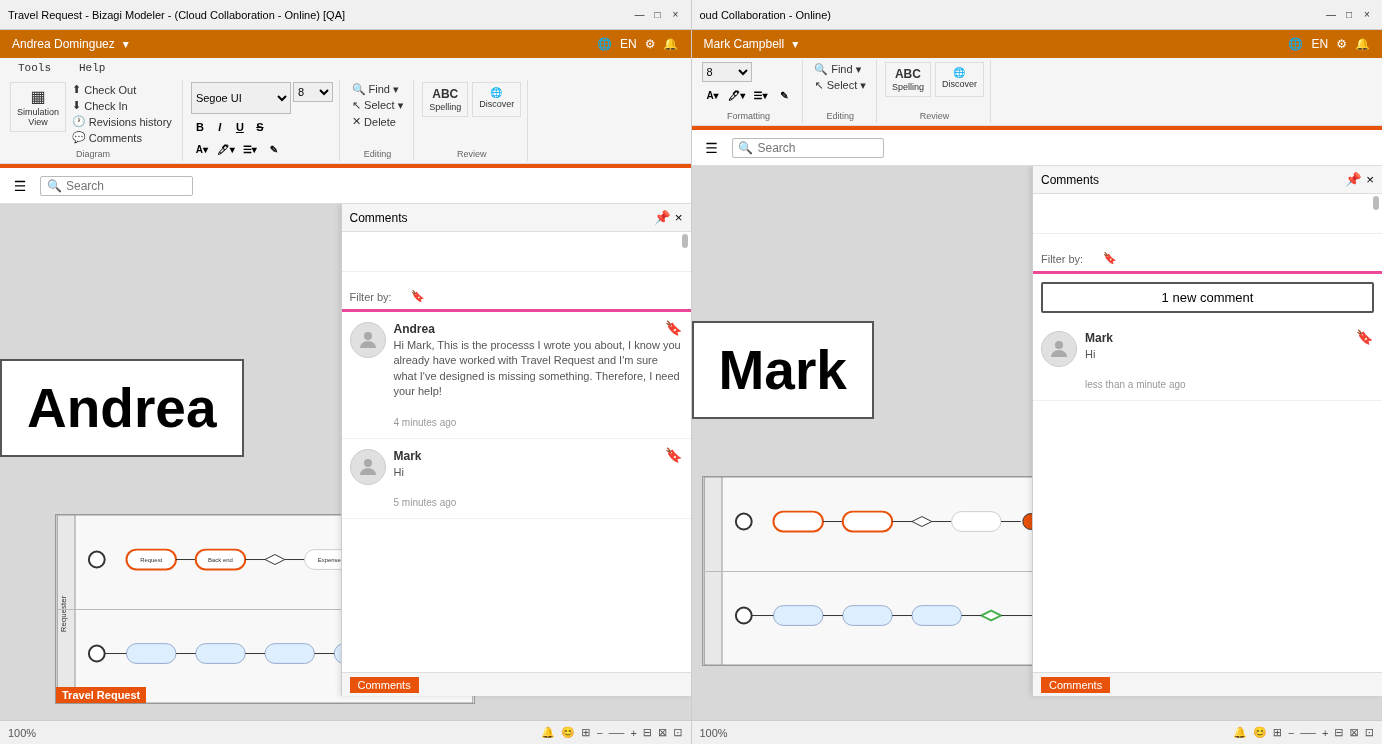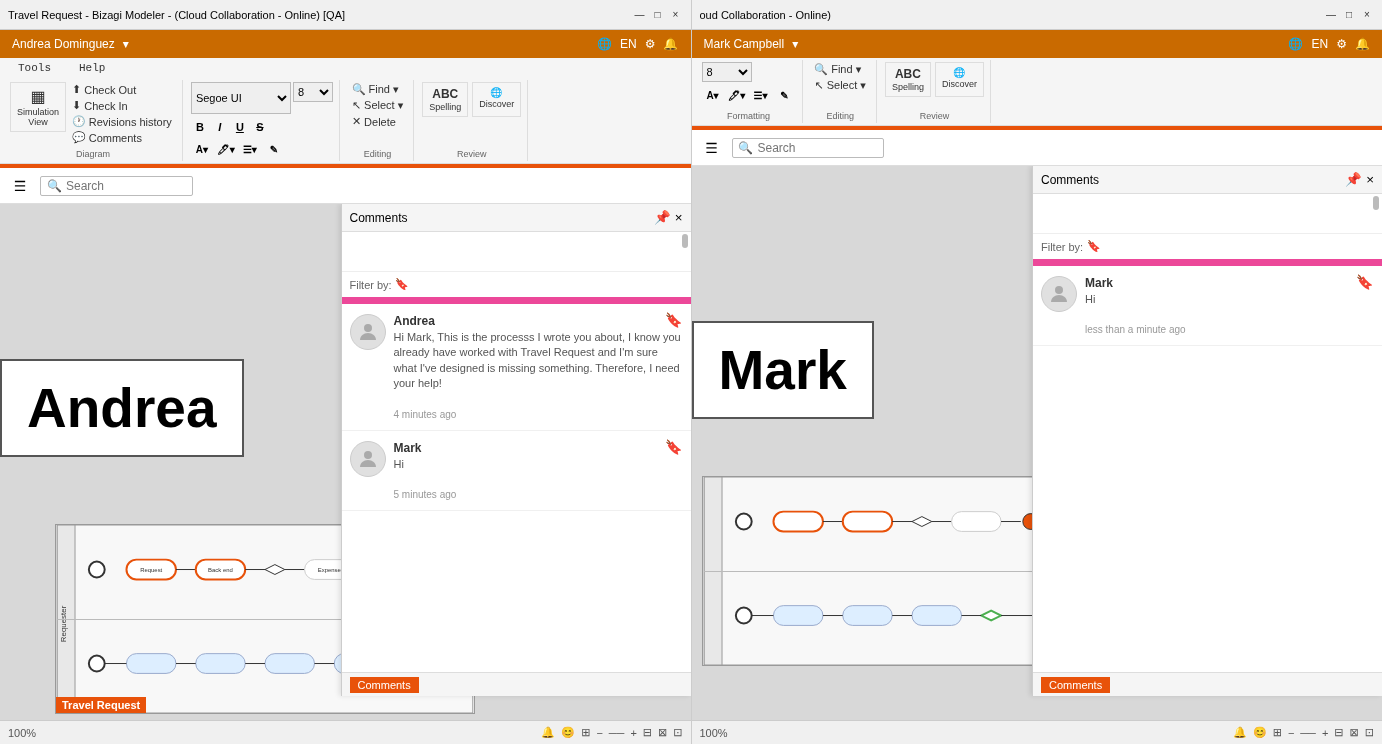--- a/index.html
+++ b/index.html
@@ -46,21 +46,21 @@
     .add-btn { position: absolute; bottom: 40px; right: 40px; width: 48px; height: 48px; border-radius: 50%; background: #e8520a; border: none; cursor: pointer; display: flex; align-items: center; justify-content: center; color: white; font-size: 28px; box-shadow: 0 2px 6px rgba(0,0,0,0.3); }
 
     
     .status-bar { height: 24px; background: #f0f0f0; border-top: 1px solid #ccc; display: flex; align-items: center; padding: 0 8px; gap: 12px; font-size: 11px; color: #555; }
     .status-bar-icons { display: flex; align-items: center; gap: 6px; margin-left: auto; }
 
     
     .comments-panel { position: absolute; right: 0; top: 0; width: 350px; height: calc(100% - 24px); background: white; border-left: 1px solid #ccc; display: flex; flex-direction: column; box-shadow: -2px 0 5px rgba(0,0,0,0.1); z-index: 10; }
     .comments-header { height: 28px; background: #f5f5f5; border-bottom: 1px solid #ddd; display: flex; align-items: center; justify-content: space-between; padding: 0 8px; font-size: 12px; }
     .comments-header-icons { display: flex; gap: 4px; }
-    .comments-filter { display: flex; align-items: center; padding: 6px 8px; gap: 4px; border-bottom: 7px solid #ec4899; font-size: 11px; color: #666; }
+    .comments-filter { display: flex; align-items: center; padding: 6px 8px; gap: 20px; border-bottom: 3px solid #ec4899; font-size: 11px; color: #666; margin-top: 12px; }
     .comments-list { flex: 1; overflow-y: auto; }
     .comment-item { display: flex; padding: 10px 8px; border-bottom: 1px solid #f0f0f0; gap: 8px; position: relative; }
     .comment-avatar { width: 36px; height: 36px; border-radius: 50%; background: #e0e0e0; border: 1px solid #ccc; display: flex; align-items: center; justify-content: center; flex-shrink: 0; }
     .comment-avatar svg { width: 24px; height: 24px; }
     .comment-body { flex: 1; }
     .comment-author { font-weight: bold; font-size: 12px; color: #333; }
     .comment-text { font-size: 11px; color: #555; margin-top: 2px; line-height: 1.4; }
     .comment-time { font-size: 10px; color: #999; margin-top: 17px; }
     .comment-bookmark { position: absolute; top: 8px; right: 8px; color: #999; font-size: 14px; }
     .comments-tab-bar { height: 24px; background: #f5f5f5; border-top: 1px solid #ddd; display: flex; align-items: center; padding: 0 8px; }
@@ -219,21 +219,21 @@
         <input type="text" placeholder="Search" style="">
       </div>
     </div>
 
     <div class="canvas-area">
 
       <div style="position:absolute;top:155px;left:0;background:white;border:2px solid #555;padding:15px 25px;font-size:55px;font-weight:bold;z-index:30;pointer-events:none;">
         <span>Andrea</span>
       </div>
 
-      <div class="diagram-frame" style="top:320px;left:55px;">
+      <div class="diagram-frame" style="top:310px;left:55px;">
         <svg class="bpmn-svg" xmlns="http://www.w3.org/2000/svg" viewBox="0 0 420 190">
 
           <rect x="0" y="0" width="420" height="190" fill="#f8f8f8" stroke="#999" stroke-width="1"></rect>
           <rect x="0" y="0" width="18" height="190" fill="#e8e8e8" stroke="#999" stroke-width="1"></rect>
           <text x="9" y="100" font-size="8" fill="#333" transform="rotate(-90,9,100)" text-anchor="middle">Requester</text>
           <rect x="0" y="95" width="420" height="1" fill="#bbb"></rect>
 
           <circle cx="40" cy="45" r="8" fill="white" stroke="#333" stroke-width="2"></circle>
           <rect x="70" y="35" width="50" height="20" rx="10" fill="white" stroke="#e8520a" stroke-width="2"></rect>
           <text x="95" y="48" font-size="6" fill="#333" text-anchor="middle">Request</text>
@@ -479,20 +479,23 @@
           <div style="width:8px;height:36px;display:flex;flex-direction:column;gap:2px;align-items:center;">
             <div style="width:6px;height:14px;background:#bbb;border-radius:3px;"></div>
           </div>
         </div>
 
         <div class="comments-filter">
           <span>Filter by:</span>
           <span>🔖</span>
         </div>
 
+        <div class="new-comment-banner">
+          <span>1 new comment</span>
+        </div>
 
         <div class="comments-list">
 
           <div class="comment-item">
             <div class="comment-avatar">
               <svg viewBox="0 0 24 24" fill="#aaa" xmlns="http://www.w3.org/2000/svg">
                 <circle cx="12" cy="8" r="4"></circle>
                 <path d="M4 20c0-4 3.6-7 8-7s8 3 8 7"></path>
               </svg>
             </div>

